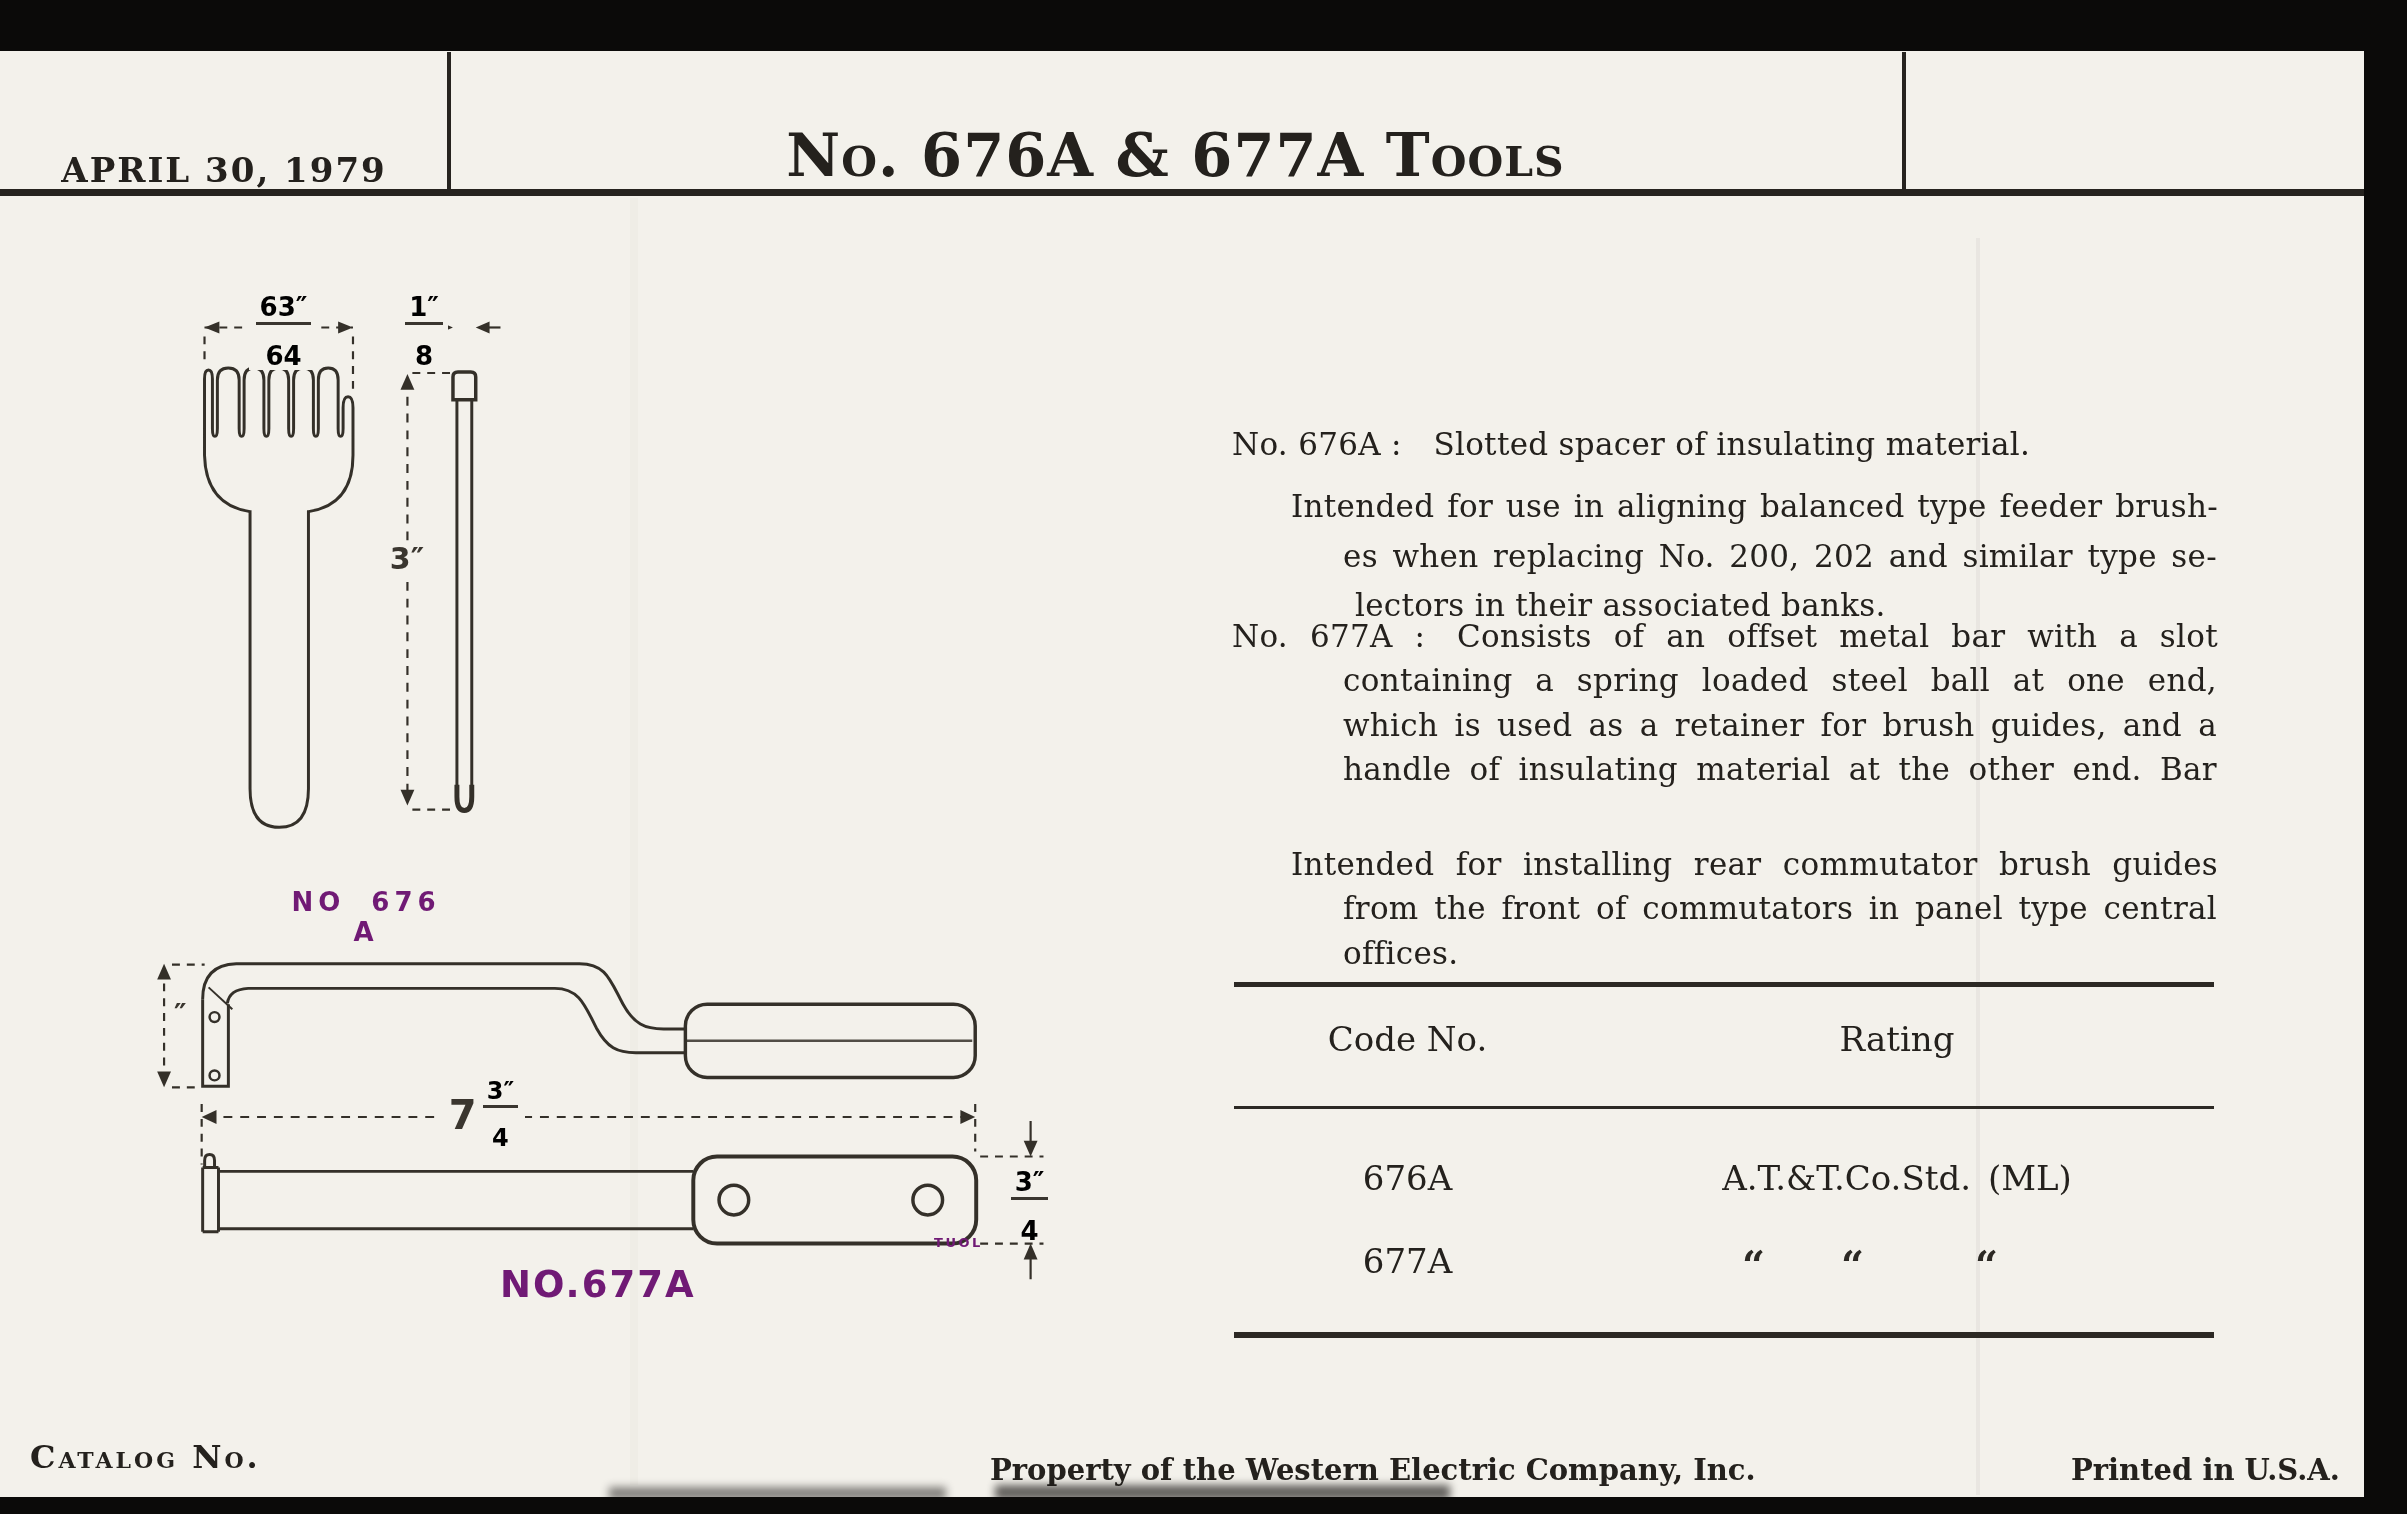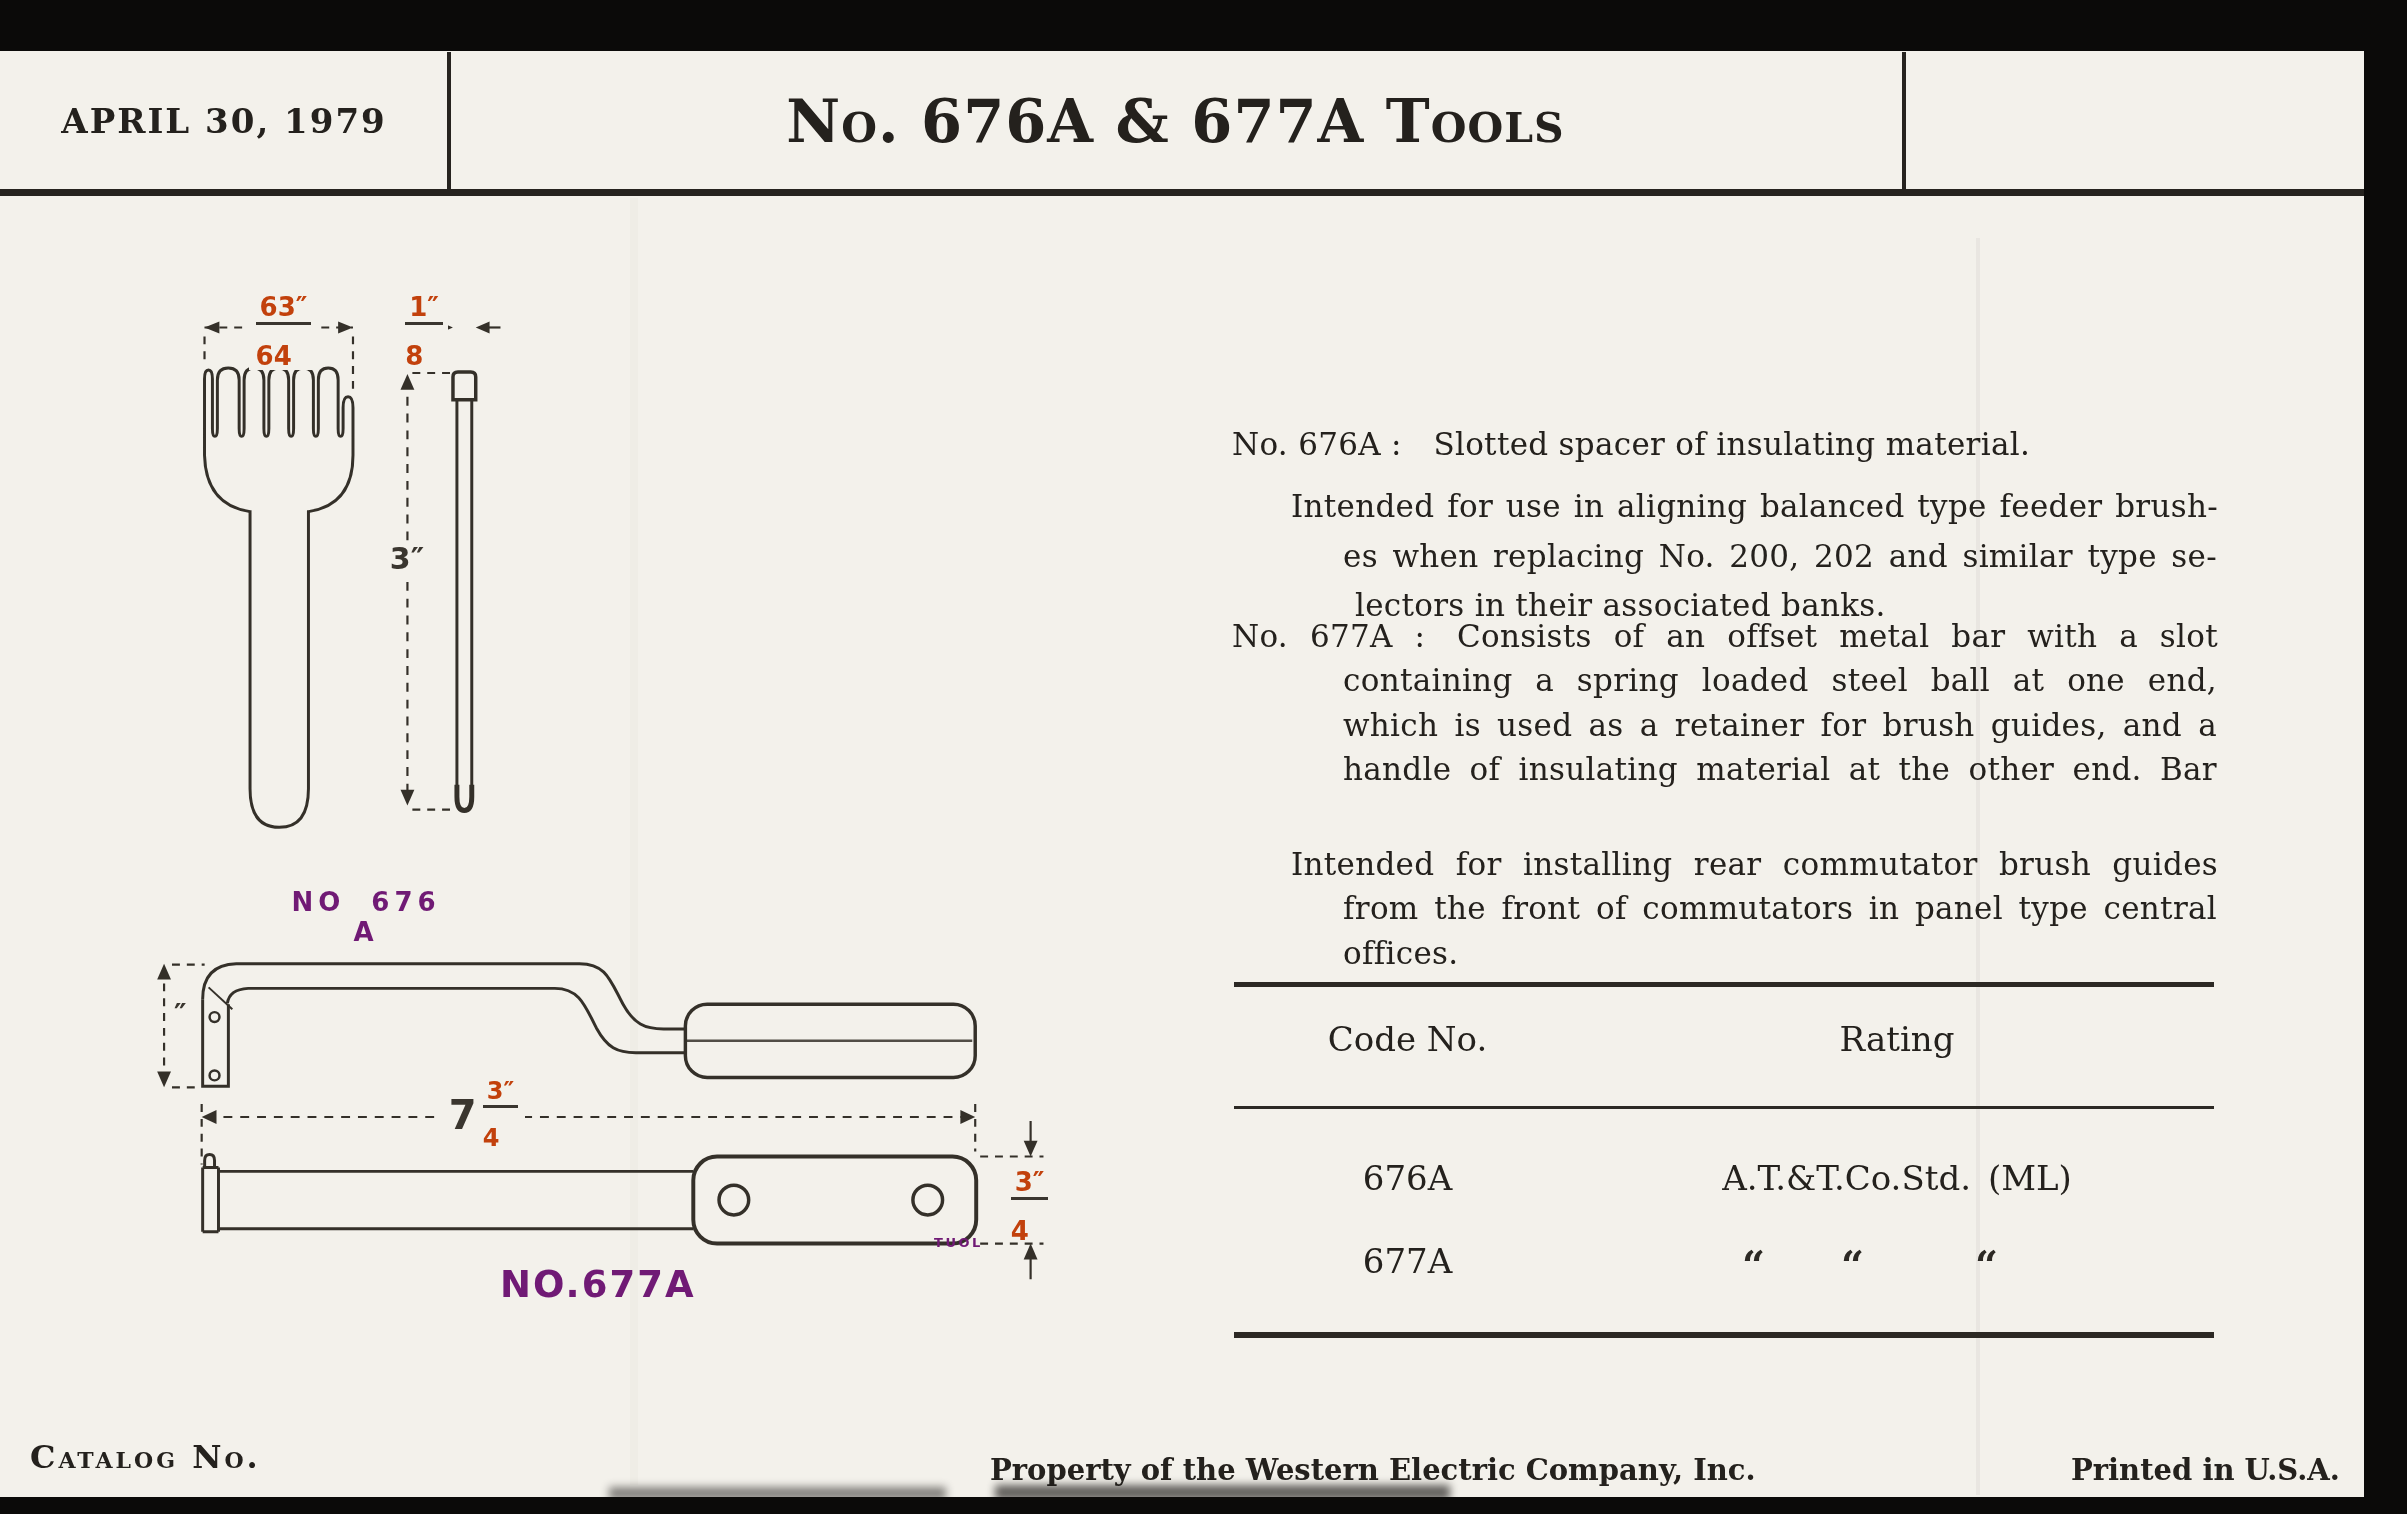--- a/index.html
+++ b/index.html
@@ -8,38 +8,38 @@
     background:#f3f1eb;
     font-family:"DejaVu Serif","Liberation Serif",serif;
     color:#24211d;
   }
   .abs{position:absolute;}
   
   .bar{position:absolute;background:#0b0a09;}
   .smudge{position:absolute;background:#141210;filter:blur(4px);}
   .streak{position:absolute;background:rgba(80,74,62,0.06);}
   
-  .hcell{position:absolute;top:52px;height:138px;display:flex;align-items:center;justify-content:center;}
+  .hcell{position:absolute;top:52px;height:138px;display:flex;align-items:flex-end;justify-content:center;}
   .date{font-size:34px;font-weight:bold;letter-spacing:2px;white-space:nowrap;}
   .title{font-size:59px;font-weight:bold;font-variant:small-caps;letter-spacing:1px;white-space:nowrap;}
   .ratingsnote{font-size:29px;font-weight:bold;line-height:37px;text-align:center;letter-spacing:1px;}
   .vrule{position:absolute;top:52px;height:138px;width:4px;background:#26231f;}
   .hrule{position:absolute;left:0;width:2408px;background:#26231f;}
   
   .bline{position:absolute;font-size:31px;line-height:46px;letter-spacing:0.3px;white-space:normal;}
   .just{text-align:justify;text-align-last:justify;}
   
   .trule{position:absolute;background:#2c2924;}
   .tcell{position:absolute;font-size:34px;text-align:center;white-space:pre;}
   .ditto{position:absolute;font-size:40px;font-weight:bold;color:#2c2924;}
   
   .caption{position:absolute;font-family:"DejaVu Sans","Liberation Sans",sans-serif;color:#701a75;text-align:center;}
   .dimtext{position:absolute;font-family:"DejaVu Sans","Liberation Sans",sans-serif;font-weight:600;color:#3a362f;text-align:center;}
   .paperbg{background:#f3f1eb;}
-  .frac{display:inline-block;vertical-align:middle;text-align:left;font-family:"DejaVu Sans","Liberation Sans",sans-serif;font-weight:600;color:#c2410c;}
+  .frac{display:inline-block;vertical-align:middle;text-align:center;font-family:"DejaVu Sans","Liberation Sans",sans-serif;font-weight:600;color:#000000;}
   .frac .num{display:block;font-size:26px;line-height:28px;border-bottom:3px solid #3a362f;padding:0 4px 1px;}
   .frac .den{display:block;font-size:26px;line-height:28px;padding-top:17px;}
   svg{position:absolute;overflow:visible;}
   svg *{vector-effect:none;}
   
   .catalog{font-size:32px;font-weight:bold;font-variant:small-caps;letter-spacing:3px;white-space:nowrap;}
   .fnote{font-size:29px;font-weight:bold;white-space:nowrap;}
 </style>
 </head>
 <body>

